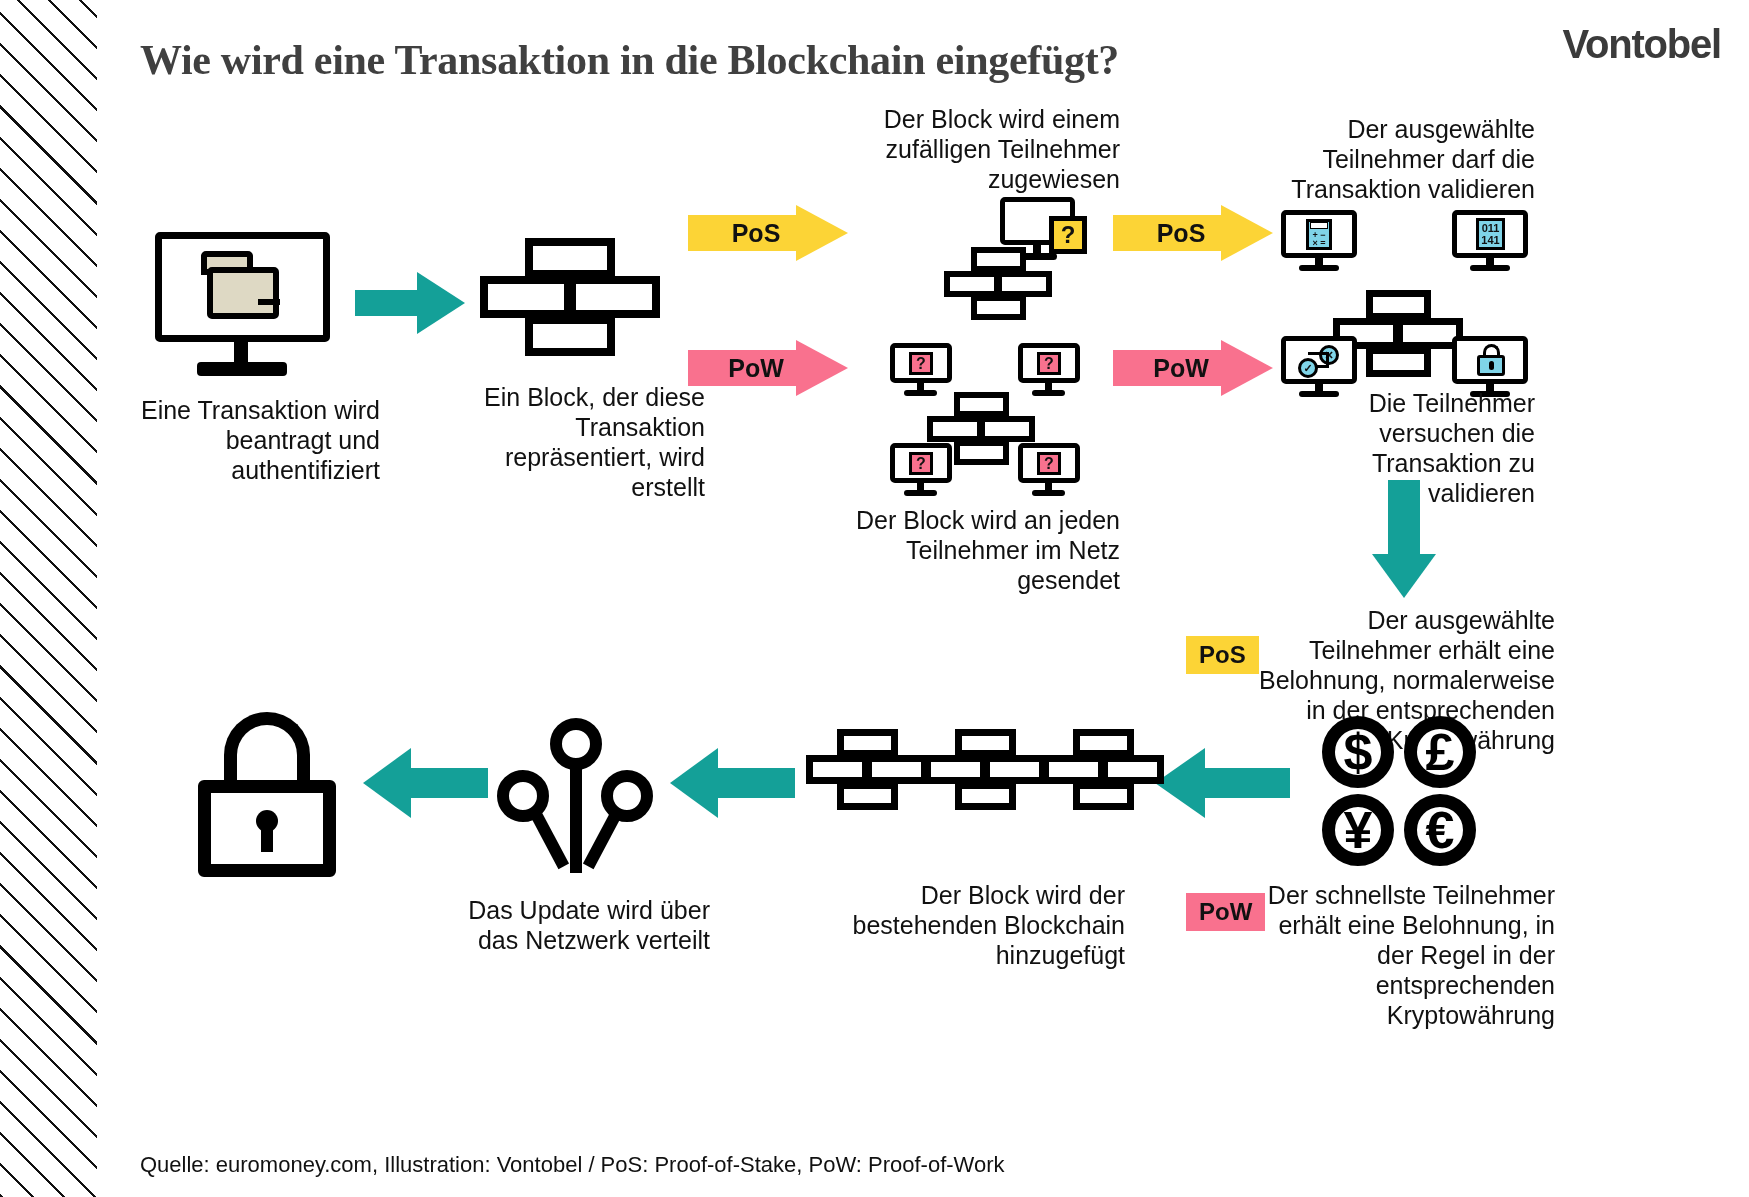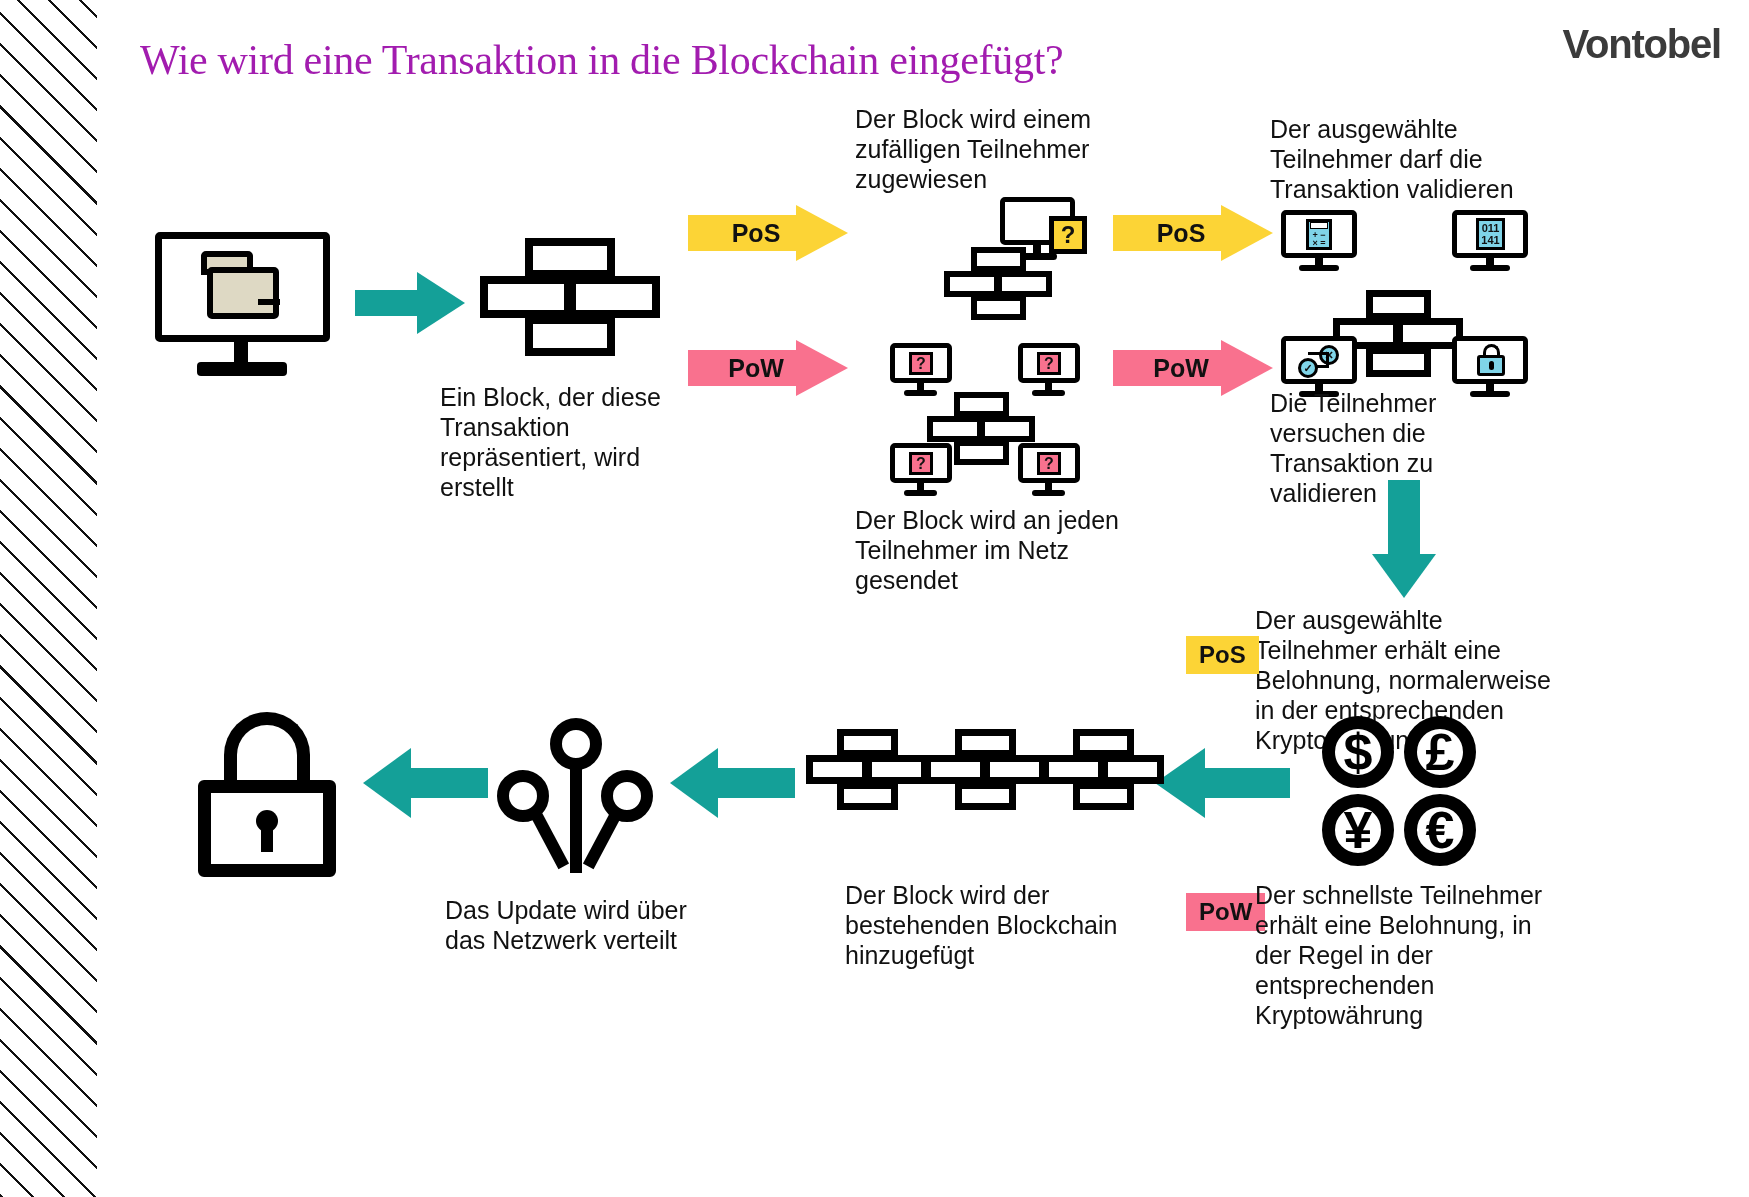--- a/index.html
+++ b/index.html
@@ -19,32 +19,32 @@
     background-image:repeating-linear-gradient(
       45deg,
       #111111 0px, #111111 2.2px,
       #ffffff 2.2px, #ffffff 22px);
   }
 
   
   .title{
     position:absolute;left:140px;top:36px;
     font-family:"Liberation Serif", serif;
-    font-weight:normal;font-size:42px;letter-spacing:-0.3px;
-    color:#a21caf;white-space:nowrap;
+    font-weight:bold;font-size:42px;letter-spacing:-0.3px;
+    color:#404040;white-space:nowrap;
   }
   .logo{
     position:absolute;right:28px;top:22px;
     font-size:40px;font-weight:bold;letter-spacing:-1.2px;
     color:#3b3b3b;
   }
 
   
   .cap{
-    position:absolute;text-align:left;
+    position:absolute;text-align:right;
     font-size:25px;line-height:30px;color:#111;
   }
 
   
   .monitor{position:absolute;}
   .mon-screen{
     position:absolute;left:0;top:0;
     border:7px solid #000;border-radius:5px;
     background:#fff;box-sizing:border-box;
   }
@@ -143,20 +143,21 @@
   <div class="monitor" style="left:155px;top:232px;width:175px;height:140px;">
     <div class="mon-screen" style="width:175px;height:110px;"></div>
     <div class="mon-neck" style="left:79px;top:110px;width:14px;height:28px;"></div>
     <div class="mon-base" style="left:42px;top:130px;width:90px;height:14px;"></div>
     <div class="wallet" style="left:52px;top:35px;width:72px;height:52px;">
       <div class="wallet-flap"></div>
       <div class="wallet-body"></div>
       <div class="wallet-clasp"></div>
     </div>
   </div>
+  <div class="cap" style="left:110px;top:395px;width:270px;">Eine Transaktion wird beantragt und authentifiziert</div>
 
   <div class="arrow-r" style="left:355px;top:272px;width:110px;height:62px;">
     <div class="ar-shaft" style="left:0;top:18px;width:66px;height:26px;background:#14A098;"></div>
     <div class="ar-head" style="left:62px;top:0;border-top:31px solid transparent;border-bottom:31px solid transparent;border-left:48px solid #14A098;"></div>
   </div>
 
   <div class="block" style="left:480px;top:238px;width:180px;height:118px;">
     <div class="brick" style="left:45px;top:0;width:90px;height:40px;"></div>
     <div class="brick" style="left:0;top:38px;width:92px;height:42px;"></div>
     <div class="brick" style="left:88px;top:38px;width:92px;height:42px;"></div>
@@ -373,14 +374,15 @@
     <div class="ar-head" style="position:absolute;left:0;top:0;border-top:35px solid transparent;border-bottom:35px solid transparent;border-right:48px solid #14A098;"></div>
   </div>
 
   <div style="position:absolute;left:198px;top:712px;width:138px;height:165px;">
     <div class="lock-shackle" style="left:26px;top:0;width:86px;height:78px;"></div>
     <div class="lock-body" style="left:0;top:68px;width:138px;height:97px;"></div>
     <div class="lock-key" style="left:58px;top:98px;width:22px;height:22px;"></div>
     <div class="lock-stem" style="left:63px;top:112px;width:12px;height:28px;"></div>
   </div>
 
+  <div class="src">Quelle: euromoney.com, Illustration: Vontobel / PoS: Proof-of-Stake, PoW: Proof-of-Work</div>
 
 </div>
 
 </body></html>

